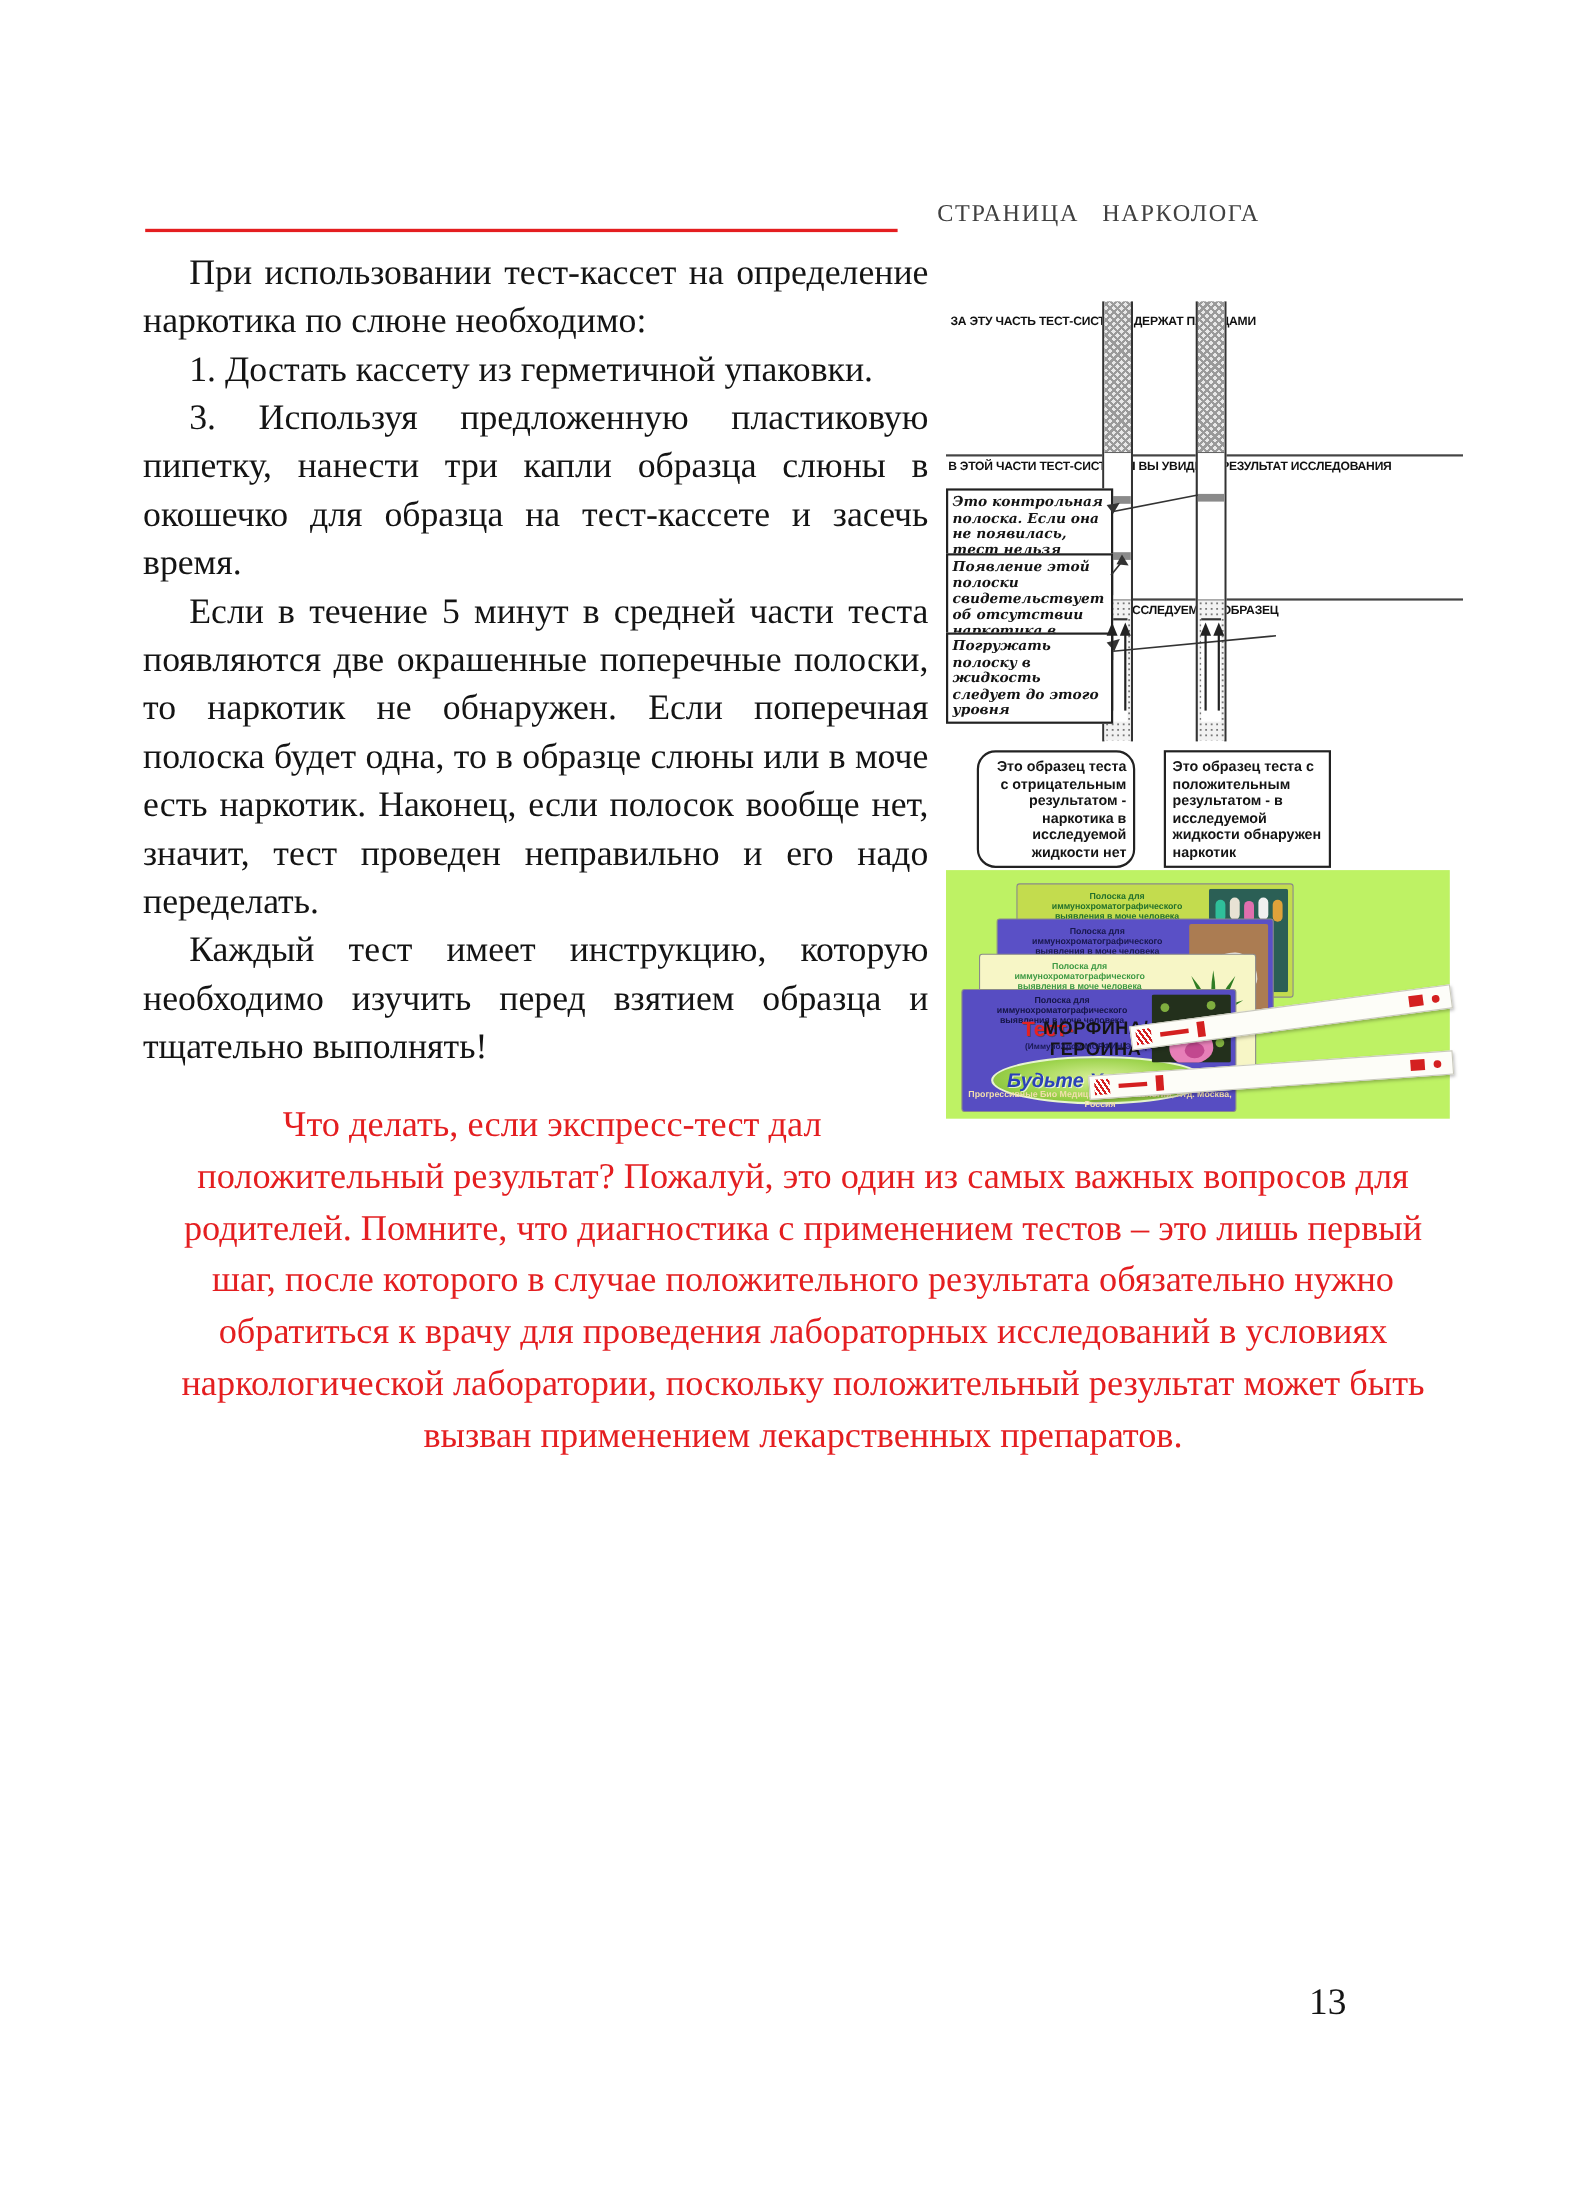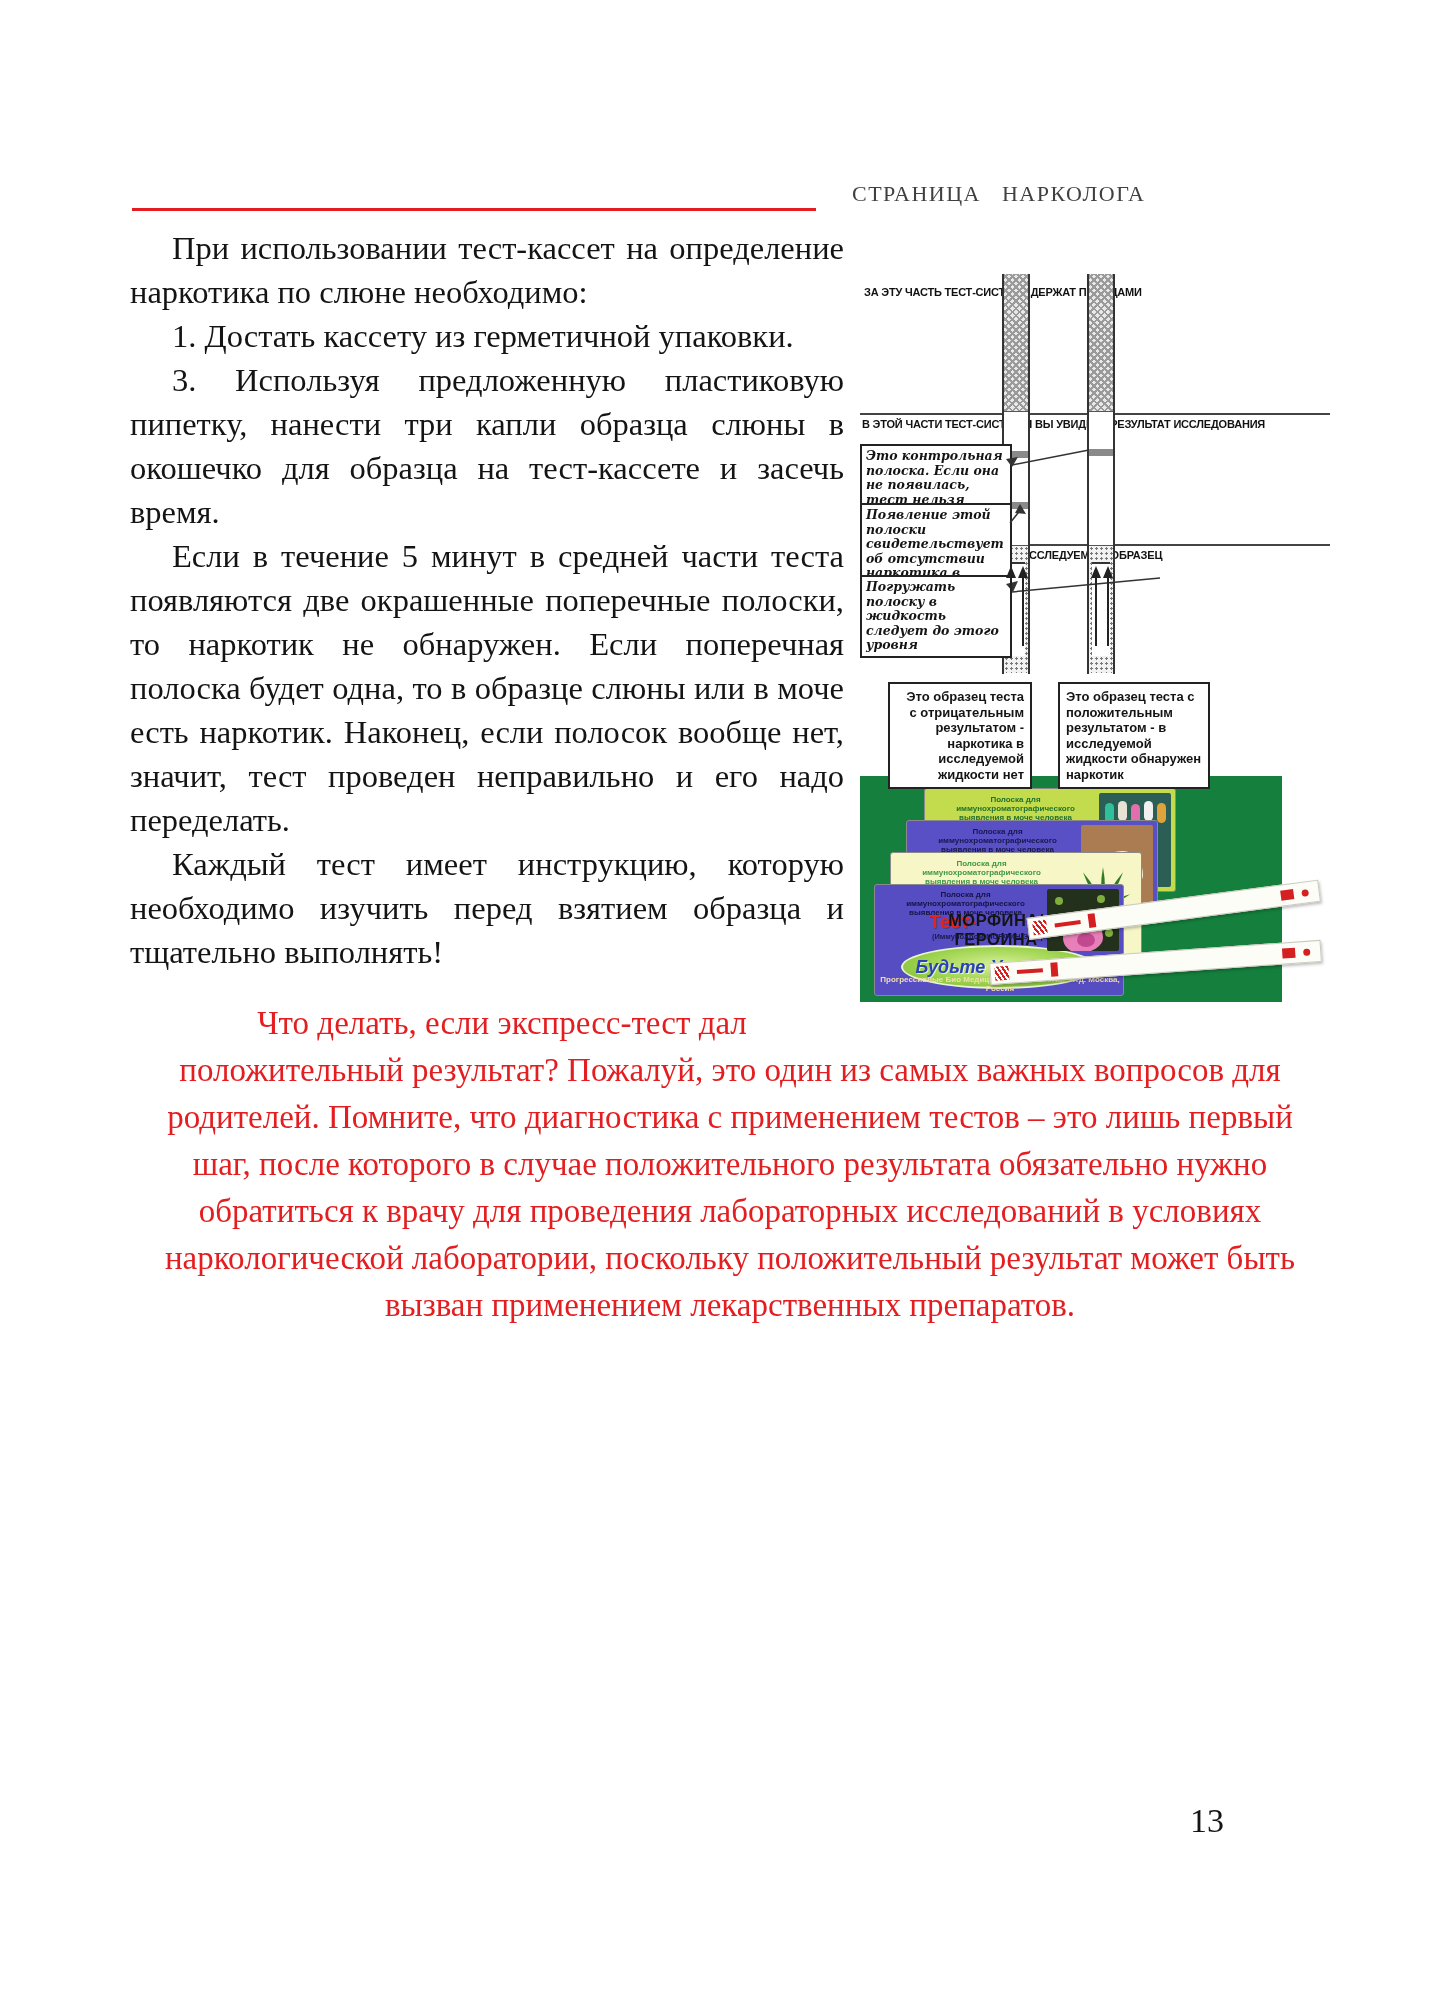--- a/index.html
+++ b/index.html
@@ -35,25 +35,25 @@
   .band{position:absolute;left:0;width:100%;height:7px;background:#8a8a8a;}
   .strip .sec-dot{position:relative;height:127px;
       background:radial-gradient(#777 1px,transparent 1.2px);background-size:5px 5px;background-color:#f2f2f2;}
   .arrowbox{position:absolute;left:3px;top:16px;width:18px;height:92px;background:#fff;border-top:2px solid #333;}
   .note{position:absolute;left:0;width:152px;border:2px solid #222;background:#fff;
         font-family:"DejaVu Serif",serif;font-style:italic;font-weight:700;font-size:12.5px;
         line-height:14.5px;padding:3px 4px;box-sizing:border-box;z-index:3;}
   .caption{position:absolute;top:456px;border:2px solid #222;background:#fff;
            font-family:"Liberation Sans",sans-serif;font-weight:700;font-size:13px;line-height:15.5px;
            padding:5px 6px;box-sizing:border-box;z-index:3;}
-  .cap-neg{left:28px;width:144px;text-align:right;}
+  .cap-neg{left:28px;width:144px;text-align:right;border-radius:17px;}
   .cap-pos{left:198px;width:152px;text-align:left;}
   .leads{position:absolute;left:0;top:0;z-index:4;}
   
-  .kits{position:absolute;left:0;top:550px;width:422px;height:226px;background:#15803d;}
+  .kits{position:absolute;left:0;top:565px;width:458px;height:226px;background:#bef264;}
   .card{position:absolute;width:252px;height:104px;border:1px solid #8a8a8a;border-radius:3px;
         box-sizing:border-box;overflow:hidden;font-family:"Liberation Sans",sans-serif;}
   .card .inner{position:relative;width:100%;height:100%;}
   .subt{position:absolute;left:8px;top:6px;width:165px;text-align:center;font-size:8px;line-height:9px;font-weight:700;}
   .brand{position:absolute;left:6px;top:38px;font-size:19px;font-weight:800;color:#e62222;
          text-shadow:1px 1px 0 rgba(60,60,60,.55);margin-left:48px;}
   .drug{position:absolute;left:58px;top:36px;width:118px;text-align:center;font-size:19px;font-weight:800;letter-spacing:0.5px;}
   .art{position:absolute;right:4px;top:4px;width:72px;height:94px;border-radius:2px;overflow:hidden;}
   .c1{left:64px;top:12px;background:#c3dc4e;z-index:1;}
   .c1 .subt{color:#23712c;}

